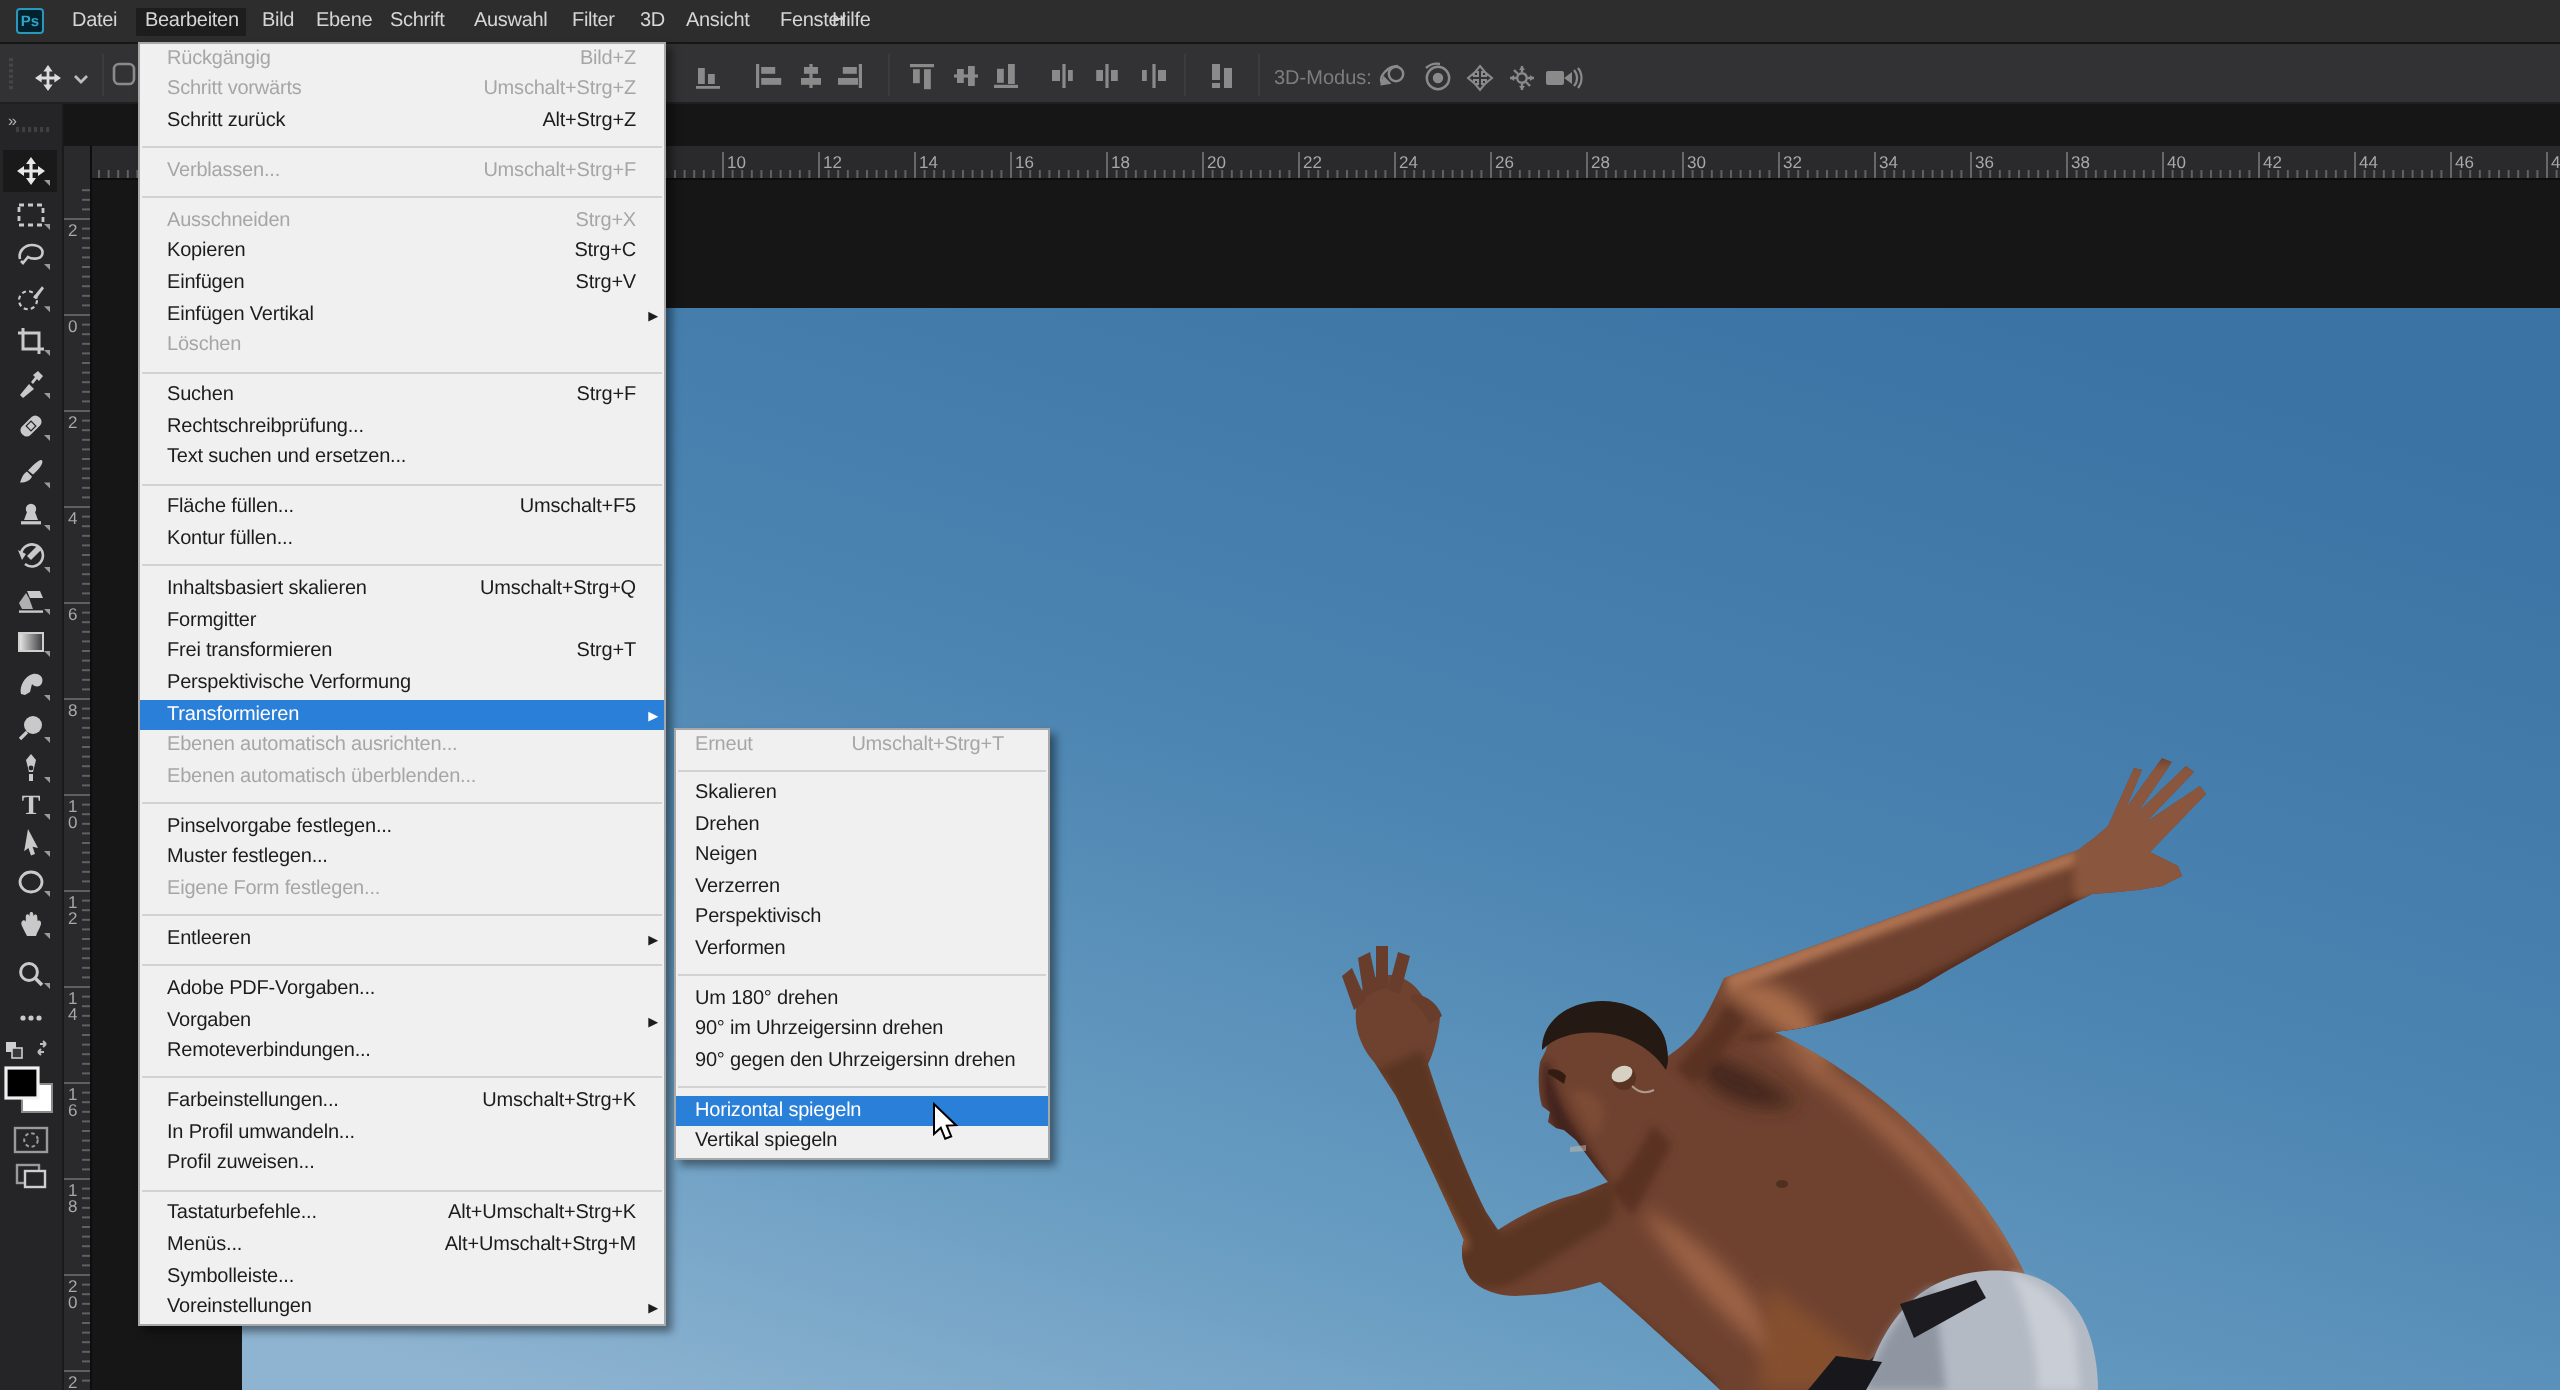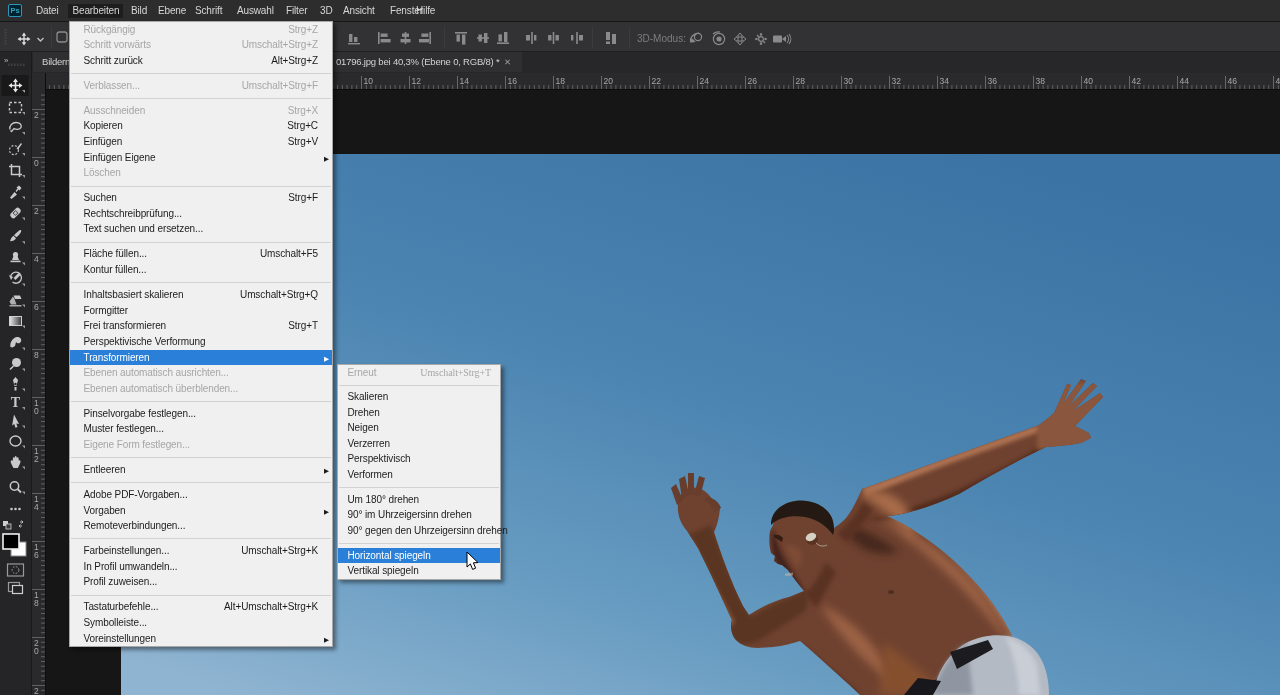--- a/index.html
+++ b/index.html
@@ -15,28 +15,28 @@
  border-bottom:1px solid #202022;box-sizing:border-box;}
 #tabbar{position:absolute;left:32px;top:52px;width:1248px;height:21px;background:#272729;}
 #tab{position:absolute;left:1px;top:0;width:489px;height:20px;background:#2f2f31;
  color:#d2d2d2;font-size:9.5px;letter-spacing:-0.2px;line-height:20px;}
 #tab .x{position:absolute;right:10px;top:0;color:#9a9a9a;font-size:8.5px;}
 #canvas{position:absolute;left:46px;top:90px;width:1234px;height:605px;background:#161616;}
 #photo{position:absolute;left:121px;top:154px;width:1159px;height:541px;}
 .menu{position:absolute;background:#f0f0f0;border:1px solid #a8a8a8;
  box-shadow:3px 3px 4px rgba(0,0,0,0.42);box-sizing:border-box;font-size:10px;letter-spacing:-0.1px;}
 #mainmenu{left:69px;top:20.5px;width:264px;}
-#submenu{left:337px;top:363.5px;width:164px;}
+#submenu{left:337px;top:363.5px;width:188px;}
 .mi{position:relative;color:#1c1c1c;white-space:nowrap;}
 #mainmenu .mi{padding-left:13.5px;padding-right:14px;}
 #submenu .mi{padding-left:9.5px;padding-right:9px;}
 .mi.dis{color:#a6a6a6;}
 .mi.hl{background:#2a80d8;color:#ffffff;}
 .mi .sc{position:absolute;right:14px;}
-#submenu .mi .sc{right:9px;font-family:Liberation Serif, serif;}
+#submenu .mi .sc{right:22px;}
 .mi .arr{position:absolute;right:3px;font-size:6.5px;top:1px;}
 .msep{position:relative;}
 .msep i{position:absolute;left:1px;right:1px;top:50%;height:1px;background:#d2d2d2;}
 </style></head>
 <body>
 <div id="root">
 
 <div id="canvas"></div>
 <div id="photo">
       <svg width="1159" height="541" viewBox="0 0 1159 541" style="position:absolute;left:0;top:0">
@@ -569,27 +569,20 @@
       <text x="2" y="525.0" font-family="Liberation Sans, sans-serif" font-size="8.5" fill="#a8a8a8">1</text>
       <text x="2" y="533.0" font-family="Liberation Sans, sans-serif" font-size="8.5" fill="#a8a8a8">8</text>
       <rect x="0" y="564.0" width="13" height="1" fill="#606060"></rect>
       <text x="2" y="573.0" font-family="Liberation Sans, sans-serif" font-size="8.5" fill="#a8a8a8">2</text>
       <text x="2" y="581.0" font-family="Liberation Sans, sans-serif" font-size="8.5" fill="#a8a8a8">0</text>
       <rect x="0" y="612.0" width="13" height="1" fill="#606060"></rect>
       <text x="2" y="621.0" font-family="Liberation Sans, sans-serif" font-size="8.5" fill="#a8a8a8">2</text>
       <text x="2" y="629.0" font-family="Liberation Sans, sans-serif" font-size="8.5" fill="#a8a8a8">2</text>
     </svg>
 <div style="position:absolute;left:32px;top:73px;width:14px;height:17px;background:#2a2a2c;border-right:1px solid #0d0d0d;box-sizing:border-box"></div>
-<div id="tabbar">
-      <div id="tab">
-        <span style="position:absolute;left:9px">Bildern</span>
-        <span style="position:absolute;left:303px">01796.jpg bei 40,3%  (Ebene 0, RGB/8) *</span>
-        <span class="x" style="position:absolute;left:471px;letter-spacing:0">✕</span>
-      </div>
-    </div>
 <div id="optbar"></div>
 <svg width="1280" height="30" style="position:absolute;left:0;top:22px">
       <rect x="4.5" y="7.0" width="2" height="1.6" fill="#454547"></rect>
       <rect x="4.5" y="9.8" width="2" height="1.6" fill="#454547"></rect>
       <rect x="4.5" y="12.6" width="2" height="1.6" fill="#454547"></rect>
       <rect x="4.5" y="15.4" width="2" height="1.6" fill="#454547"></rect>
       <rect x="4.5" y="18.2" width="2" height="1.6" fill="#454547"></rect>
       <rect x="4.5" y="21.0" width="2" height="1.6" fill="#454547"></rect>
       <g transform="translate(24,17)">
         <path d="M0 -6.5 L2.3 -3.2 L0.7 -3.2 L0.7 -0.7 L3.2 -0.7 L3.2 -2.3 L6.5 0 L3.2 2.3 L3.2 0.7 L0.7 0.7 L0.7 3.2 L2.3 3.2 L0 6.5 L-2.3 3.2 L-0.7 3.2 L-0.7 0.7 L-3.2 0.7 L-3.2 2.3 L-6.5 0 L-3.2 -2.3 L-3.2 -0.7 L-0.7 -0.7 L-0.7 -3.2 L-2.3 -3.2 Z" fill="#dcdcdc"></path>
@@ -827,34 +820,34 @@
       <g transform="translate(15.5,518.0)">
         <rect x="-8" y="-6" width="16" height="12" fill="none" stroke="#9a9a9a" stroke-width="1.2"></rect>
         <circle cx="0" cy="0" r="3.4" fill="none" stroke="#9a9a9a" stroke-width="1" stroke-dasharray="1.8 1.4"></circle>
       </g>
       <g transform="translate(15.5,536.0)">
         <rect x="-7" y="-5.5" width="11" height="9" fill="none" stroke="#9a9a9a" stroke-width="1.2"></rect>
         <rect x="-3" y="-2.5" width="10" height="8" fill="#252527" stroke="#cfcfcf" stroke-width="1.2"></rect>
       </g>
     </svg>
 <div class="menu" id="mainmenu">
-      <div class="mi dis" style="height:15.65px;line-height:15.65px"><span class="lab">Rückgängig</span><span class="sc">Strg+Z</span></div>
+      <div class="mi dis" style="height:15.65px;line-height:15.65px"><span class="lab">Rückgängig</span><span class="sc">Bild+Z</span></div>
 <div class="mi dis" style="height:15.65px;line-height:15.65px"><span class="lab">Schritt vorwärts</span><span class="sc">Umschalt+Strg+Z</span></div>
 <div class="mi" style="height:15.65px;line-height:15.65px"><span class="lab">Schritt zurück</span><span class="sc">Alt+Strg+Z</span></div>
 <div class="msep" style="height:9.30px">
         <i></i>
       </div>
 <div class="mi dis" style="height:15.65px;line-height:15.65px"><span class="lab">Verblassen...</span><span class="sc">Umschalt+Strg+F</span></div>
 <div class="msep" style="height:9.30px">
         <i></i>
       </div>
 <div class="mi dis" style="height:15.65px;line-height:15.65px"><span class="lab">Ausschneiden</span><span class="sc">Strg+X</span></div>
 <div class="mi" style="height:15.65px;line-height:15.65px"><span class="lab">Kopieren</span><span class="sc">Strg+C</span></div>
 <div class="mi" style="height:15.65px;line-height:15.65px"><span class="lab">Einfügen</span><span class="sc">Strg+V</span></div>
-<div class="mi" style="height:15.65px;line-height:15.65px"><span class="lab">Einfügen Eigene</span><span class="arr">▶</span></div>
+<div class="mi" style="height:15.65px;line-height:15.65px"><span class="lab">Einfügen Vertikal</span><span class="arr">▶</span></div>
 <div class="mi dis" style="height:15.65px;line-height:15.65px"><span class="lab">Löschen</span></div>
 <div class="msep" style="height:9.30px">
         <i></i>
       </div>
 <div class="mi" style="height:15.65px;line-height:15.65px"><span class="lab">Suchen</span><span class="sc">Strg+F</span></div>
 <div class="mi" style="height:15.65px;line-height:15.65px"><span class="lab">Rechtschreibprüfung...</span></div>
 <div class="mi" style="height:15.65px;line-height:15.65px"><span class="lab">Text suchen und ersetzen...</span></div>
 <div class="msep" style="height:9.30px">
         <i></i>
       </div>
@@ -889,20 +882,21 @@
 <div class="msep" style="height:9.30px">
         <i></i>
       </div>
 <div class="mi" style="height:15.65px;line-height:15.65px"><span class="lab">Farbeinstellungen...</span><span class="sc">Umschalt+Strg+K</span></div>
 <div class="mi" style="height:15.65px;line-height:15.65px"><span class="lab">In Profil umwandeln...</span></div>
 <div class="mi" style="height:15.65px;line-height:15.65px"><span class="lab">Profil zuweisen...</span></div>
 <div class="msep" style="height:9.30px">
         <i></i>
       </div>
 <div class="mi" style="height:15.65px;line-height:15.65px"><span class="lab">Tastaturbefehle...</span><span class="sc">Alt+Umschalt+Strg+K</span></div>
+<div class="mi" style="height:15.65px;line-height:15.65px"><span class="lab">Menüs...</span><span class="sc">Alt+Umschalt+Strg+M</span></div>
 <div class="mi" style="height:15.65px;line-height:15.65px"><span class="lab">Symbolleiste...</span></div>
 <div class="mi" style="height:15.65px;line-height:15.65px"><span class="lab">Voreinstellungen</span><span class="arr">▶</span></div>
     </div>
 <div class="menu" id="submenu">
       <div class="mi dis" style="height:15.50px;line-height:15.50px"><span class="lab">Erneut</span><span class="sc">Umschalt+Strg+T</span></div>
 <div class="msep" style="height:9.40px">
         <i></i>
       </div>
 <div class="mi" style="height:15.50px;line-height:15.50px"><span class="lab">Skalieren</span></div>
 <div class="mi" style="height:15.50px;line-height:15.50px"><span class="lab">Drehen</span></div>

